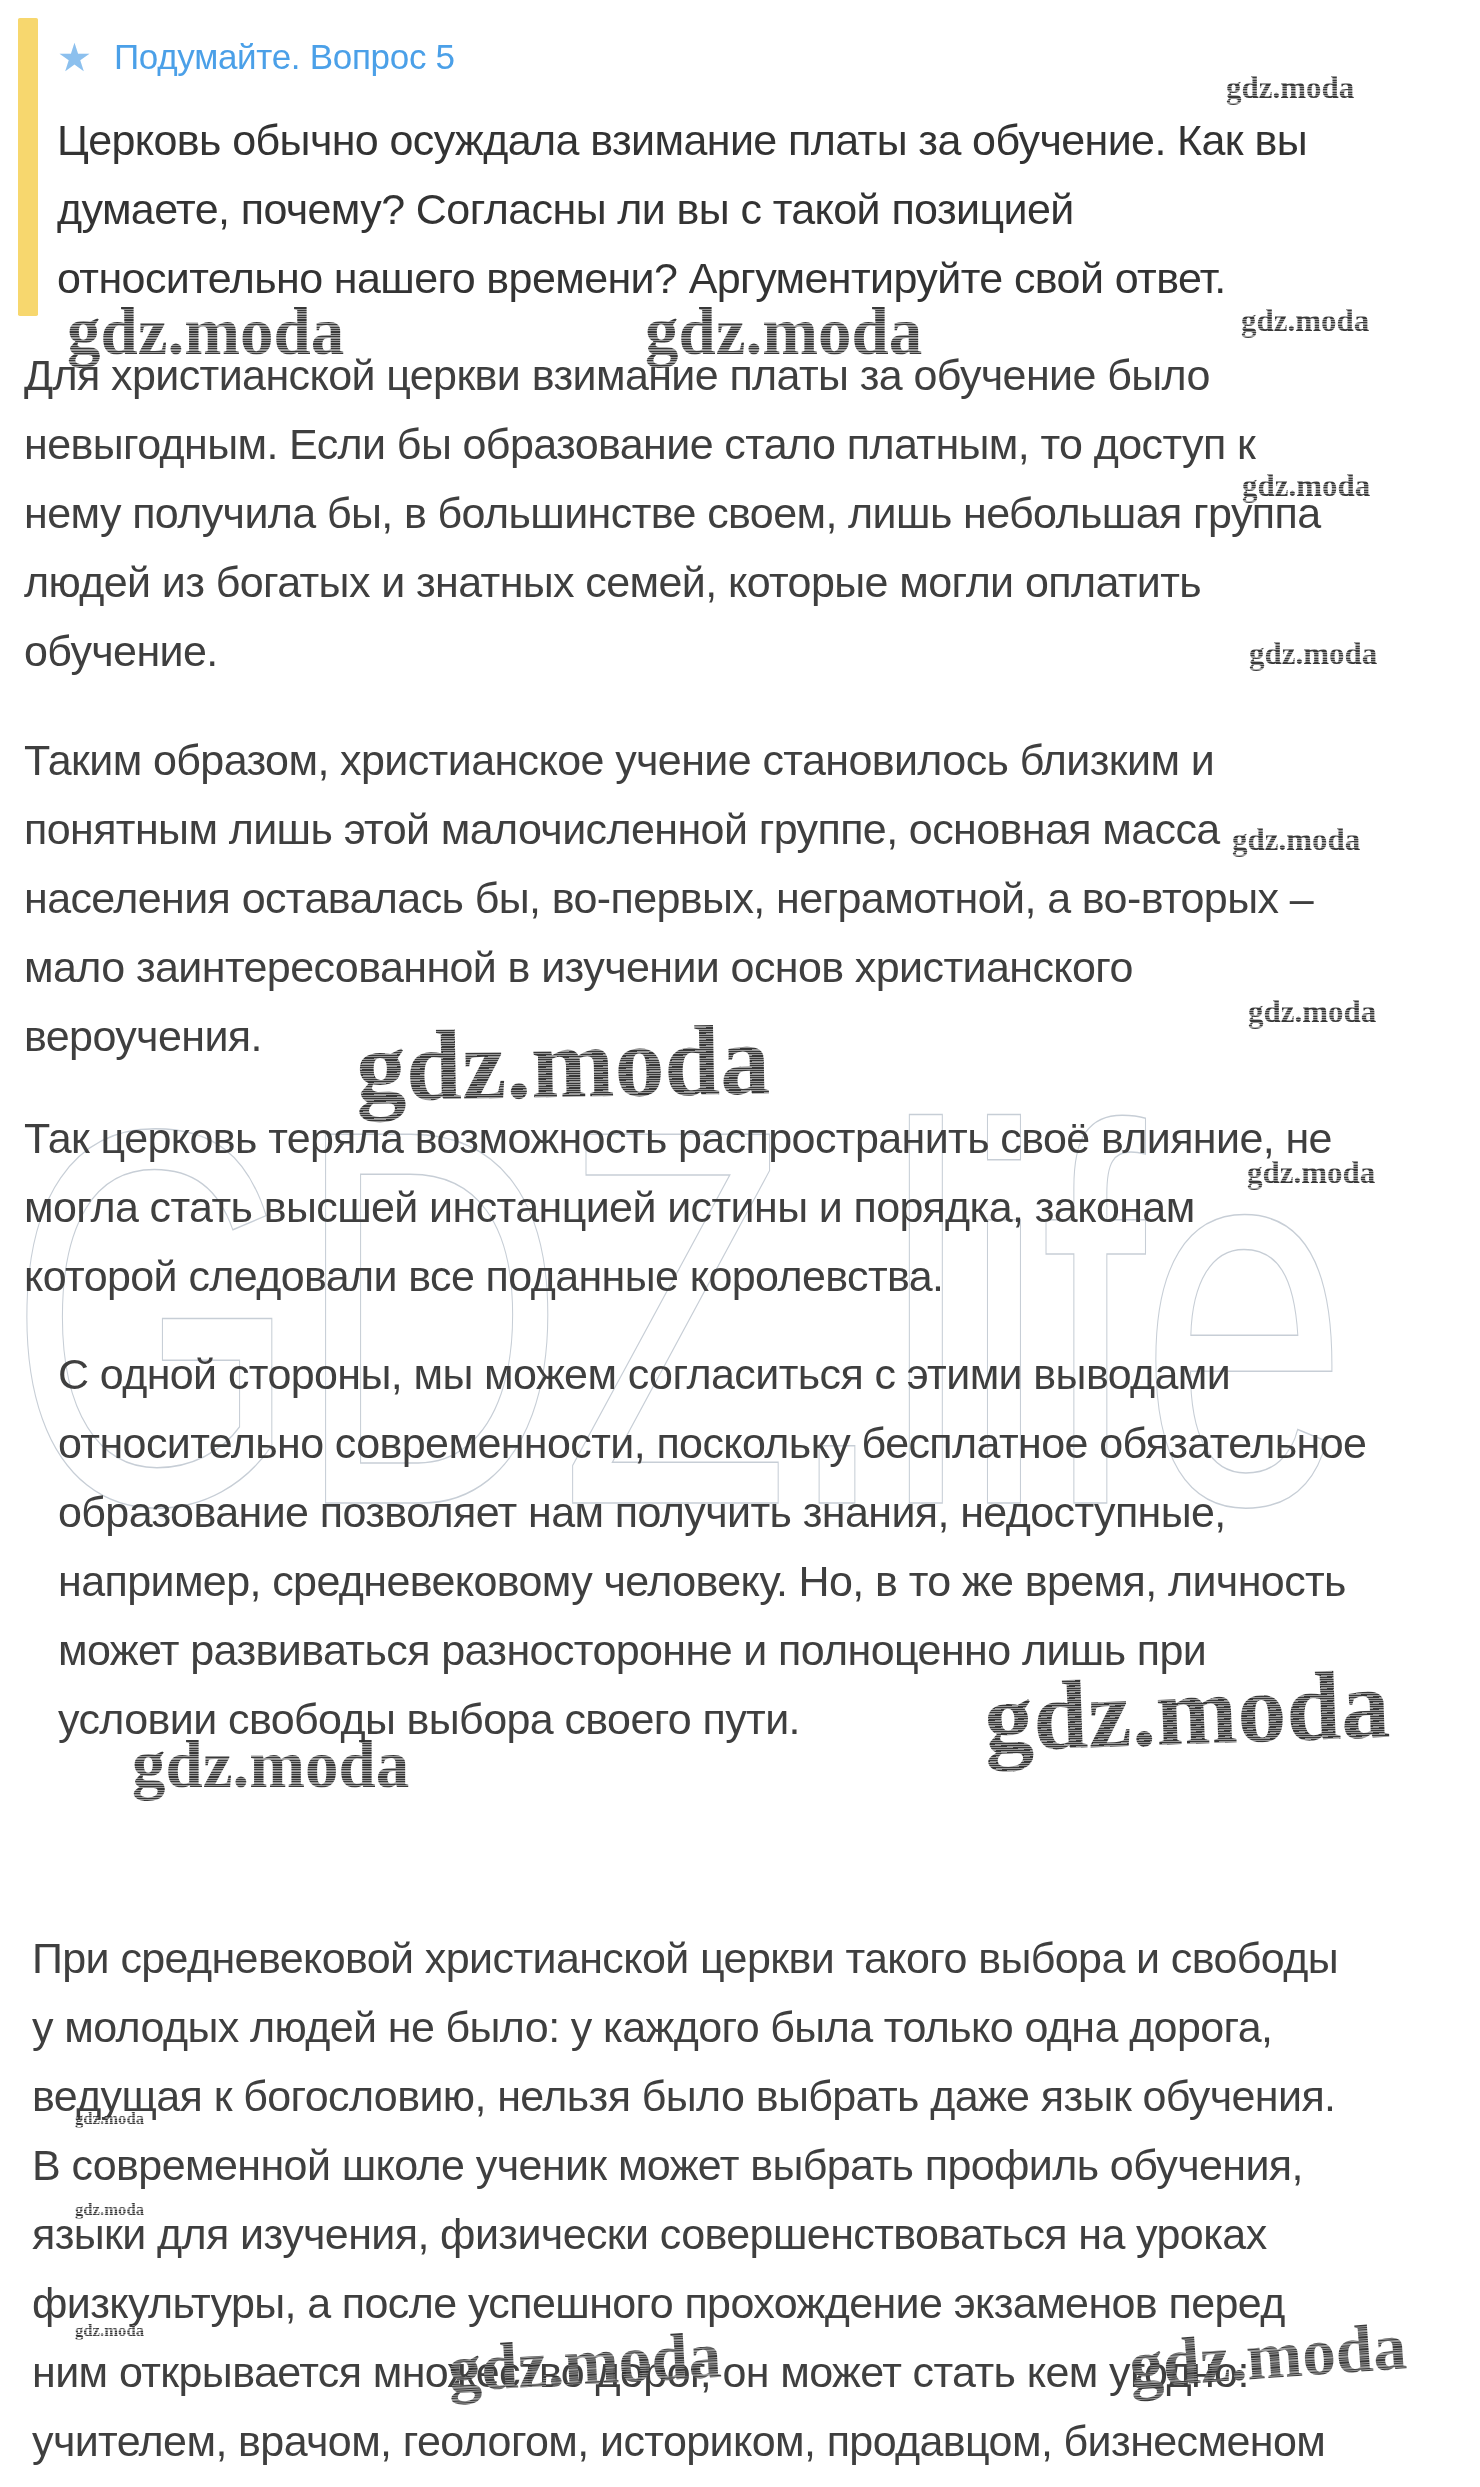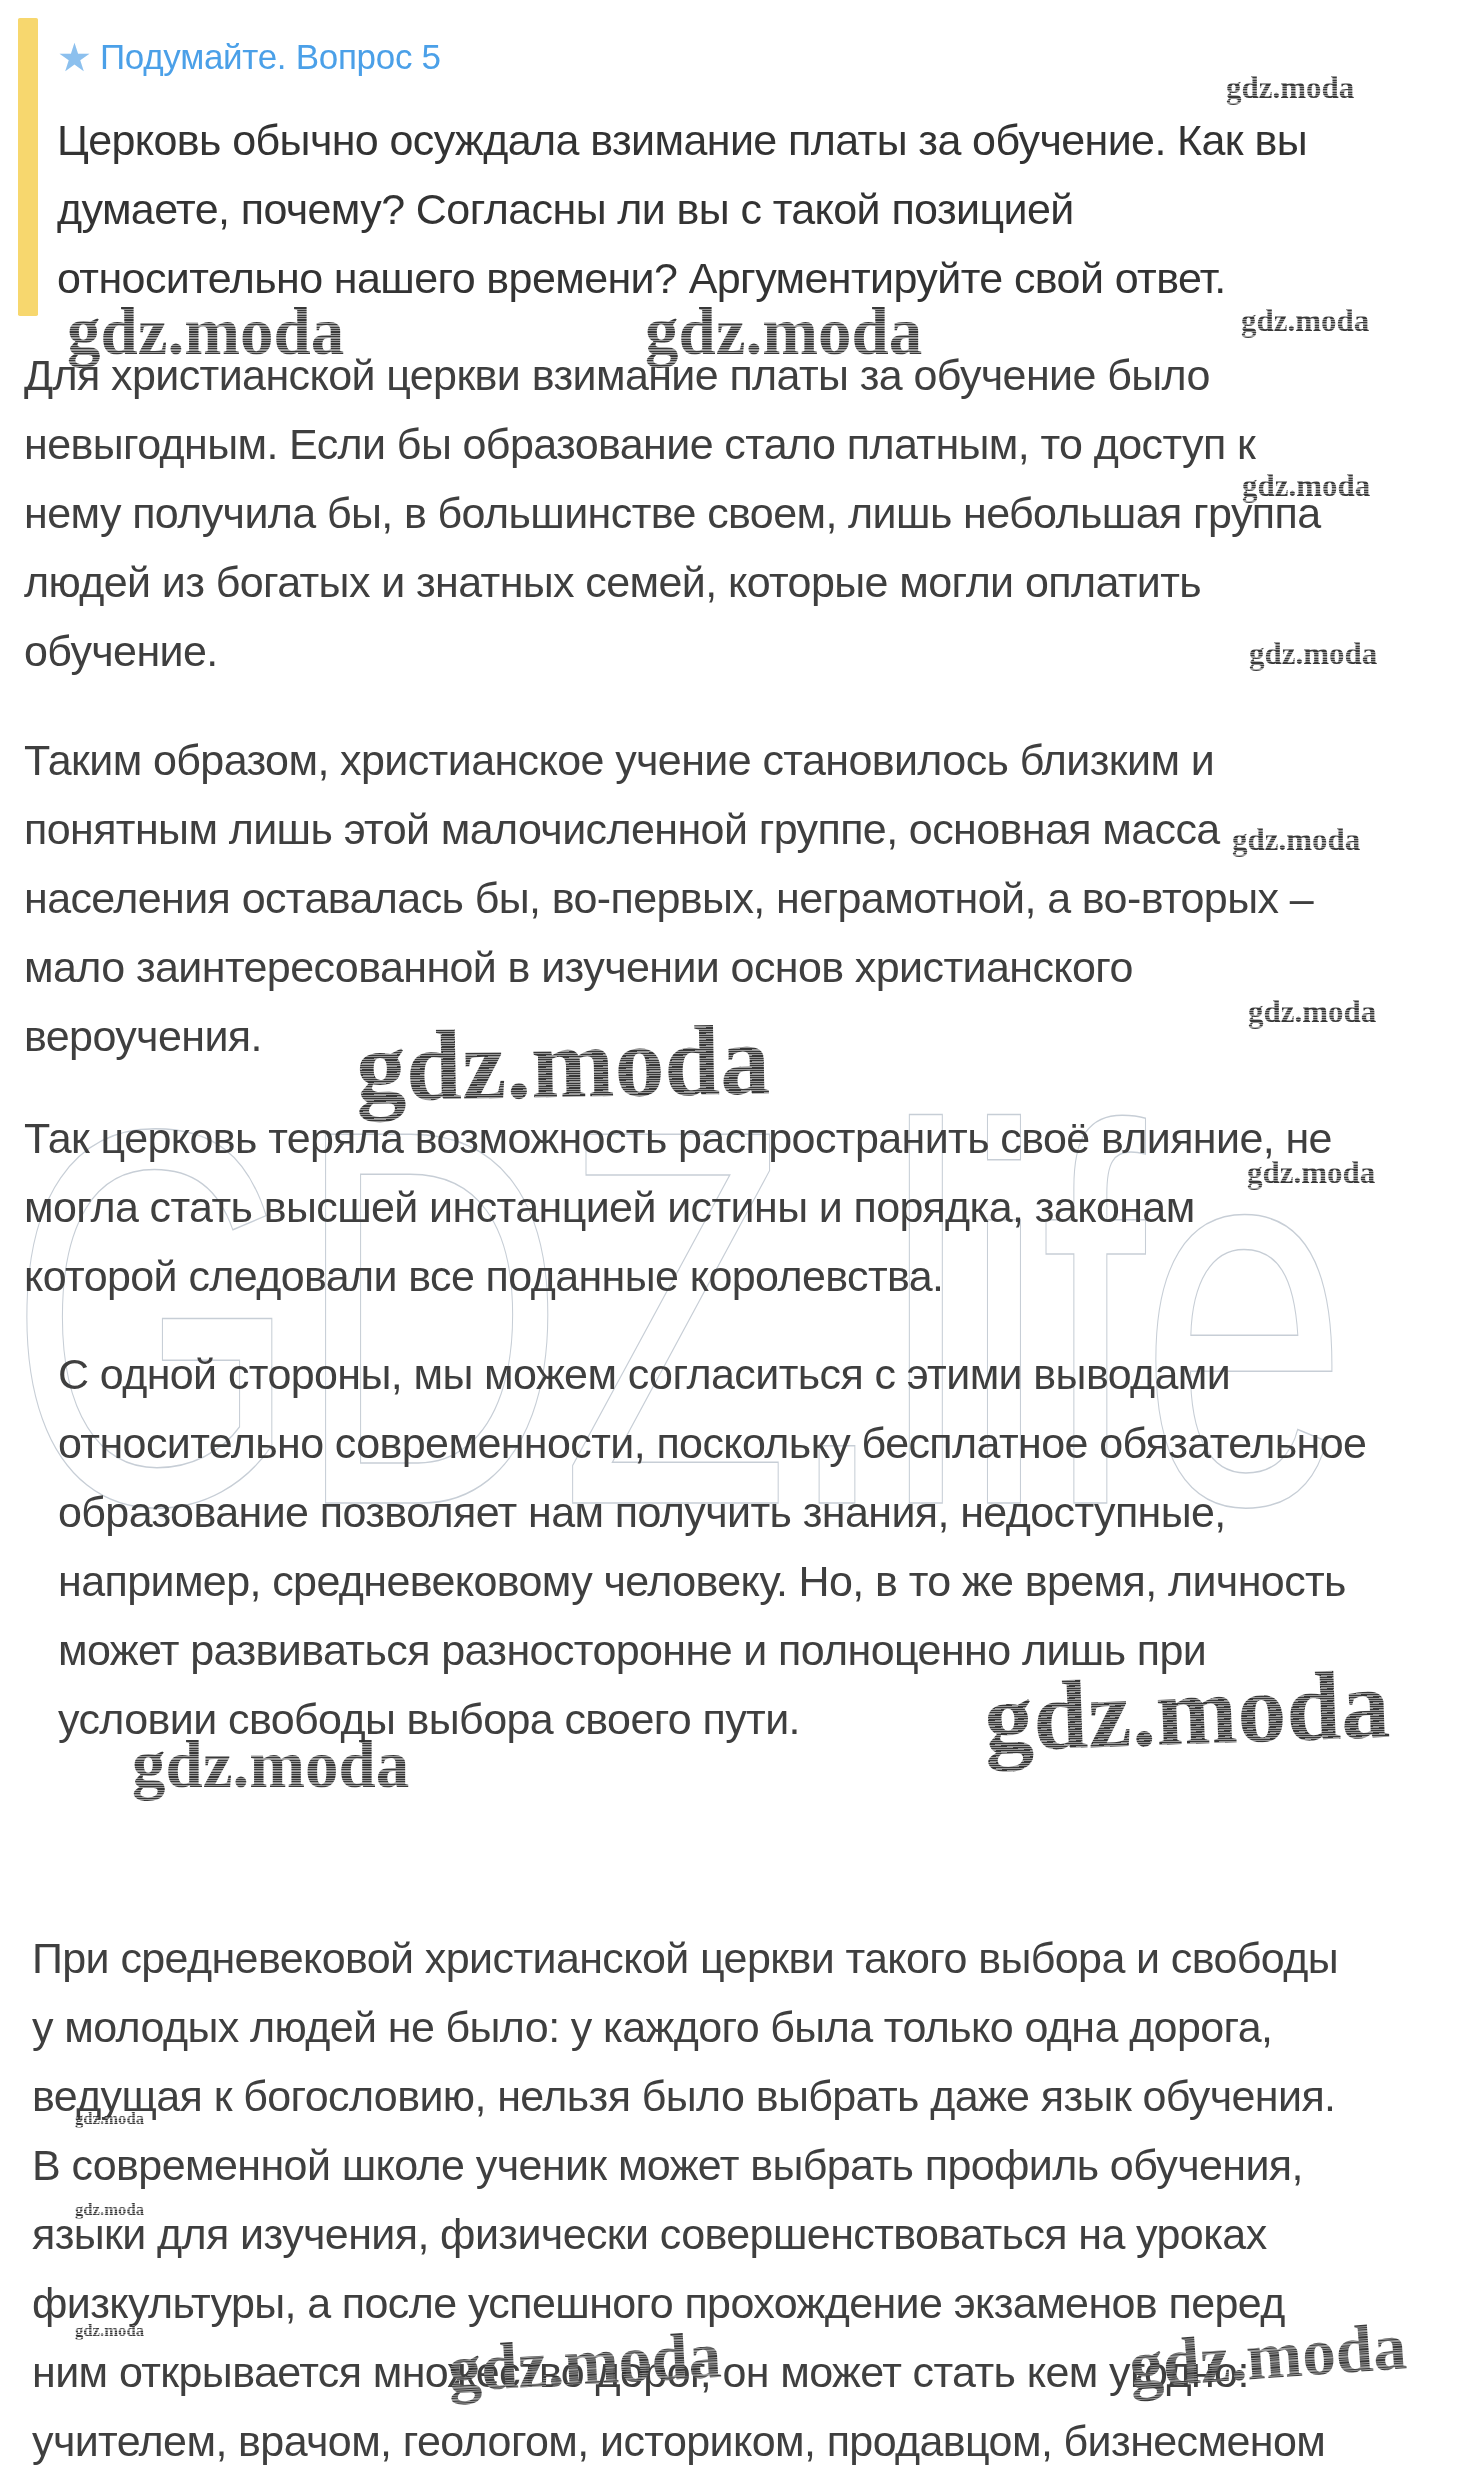--- a/index.html
+++ b/index.html
@@ -38,21 +38,21 @@
   }
   .star{
     position:absolute;
     left:57px; top:35px;
     font-size:39px;
     color:#8CC0EE;
     z-index:2;
   }
   .title{
     position:absolute;
-    left:100px; top:37px;
+    left:114px; top:37px;
     font-size:35px;
     color:#4BA0E8;
     letter-spacing:-0.3px;
     z-index:2;
   }
   .question{
     position:absolute;
     left:57px; top:106px;
     font-size:43px;
     line-height:69px;

